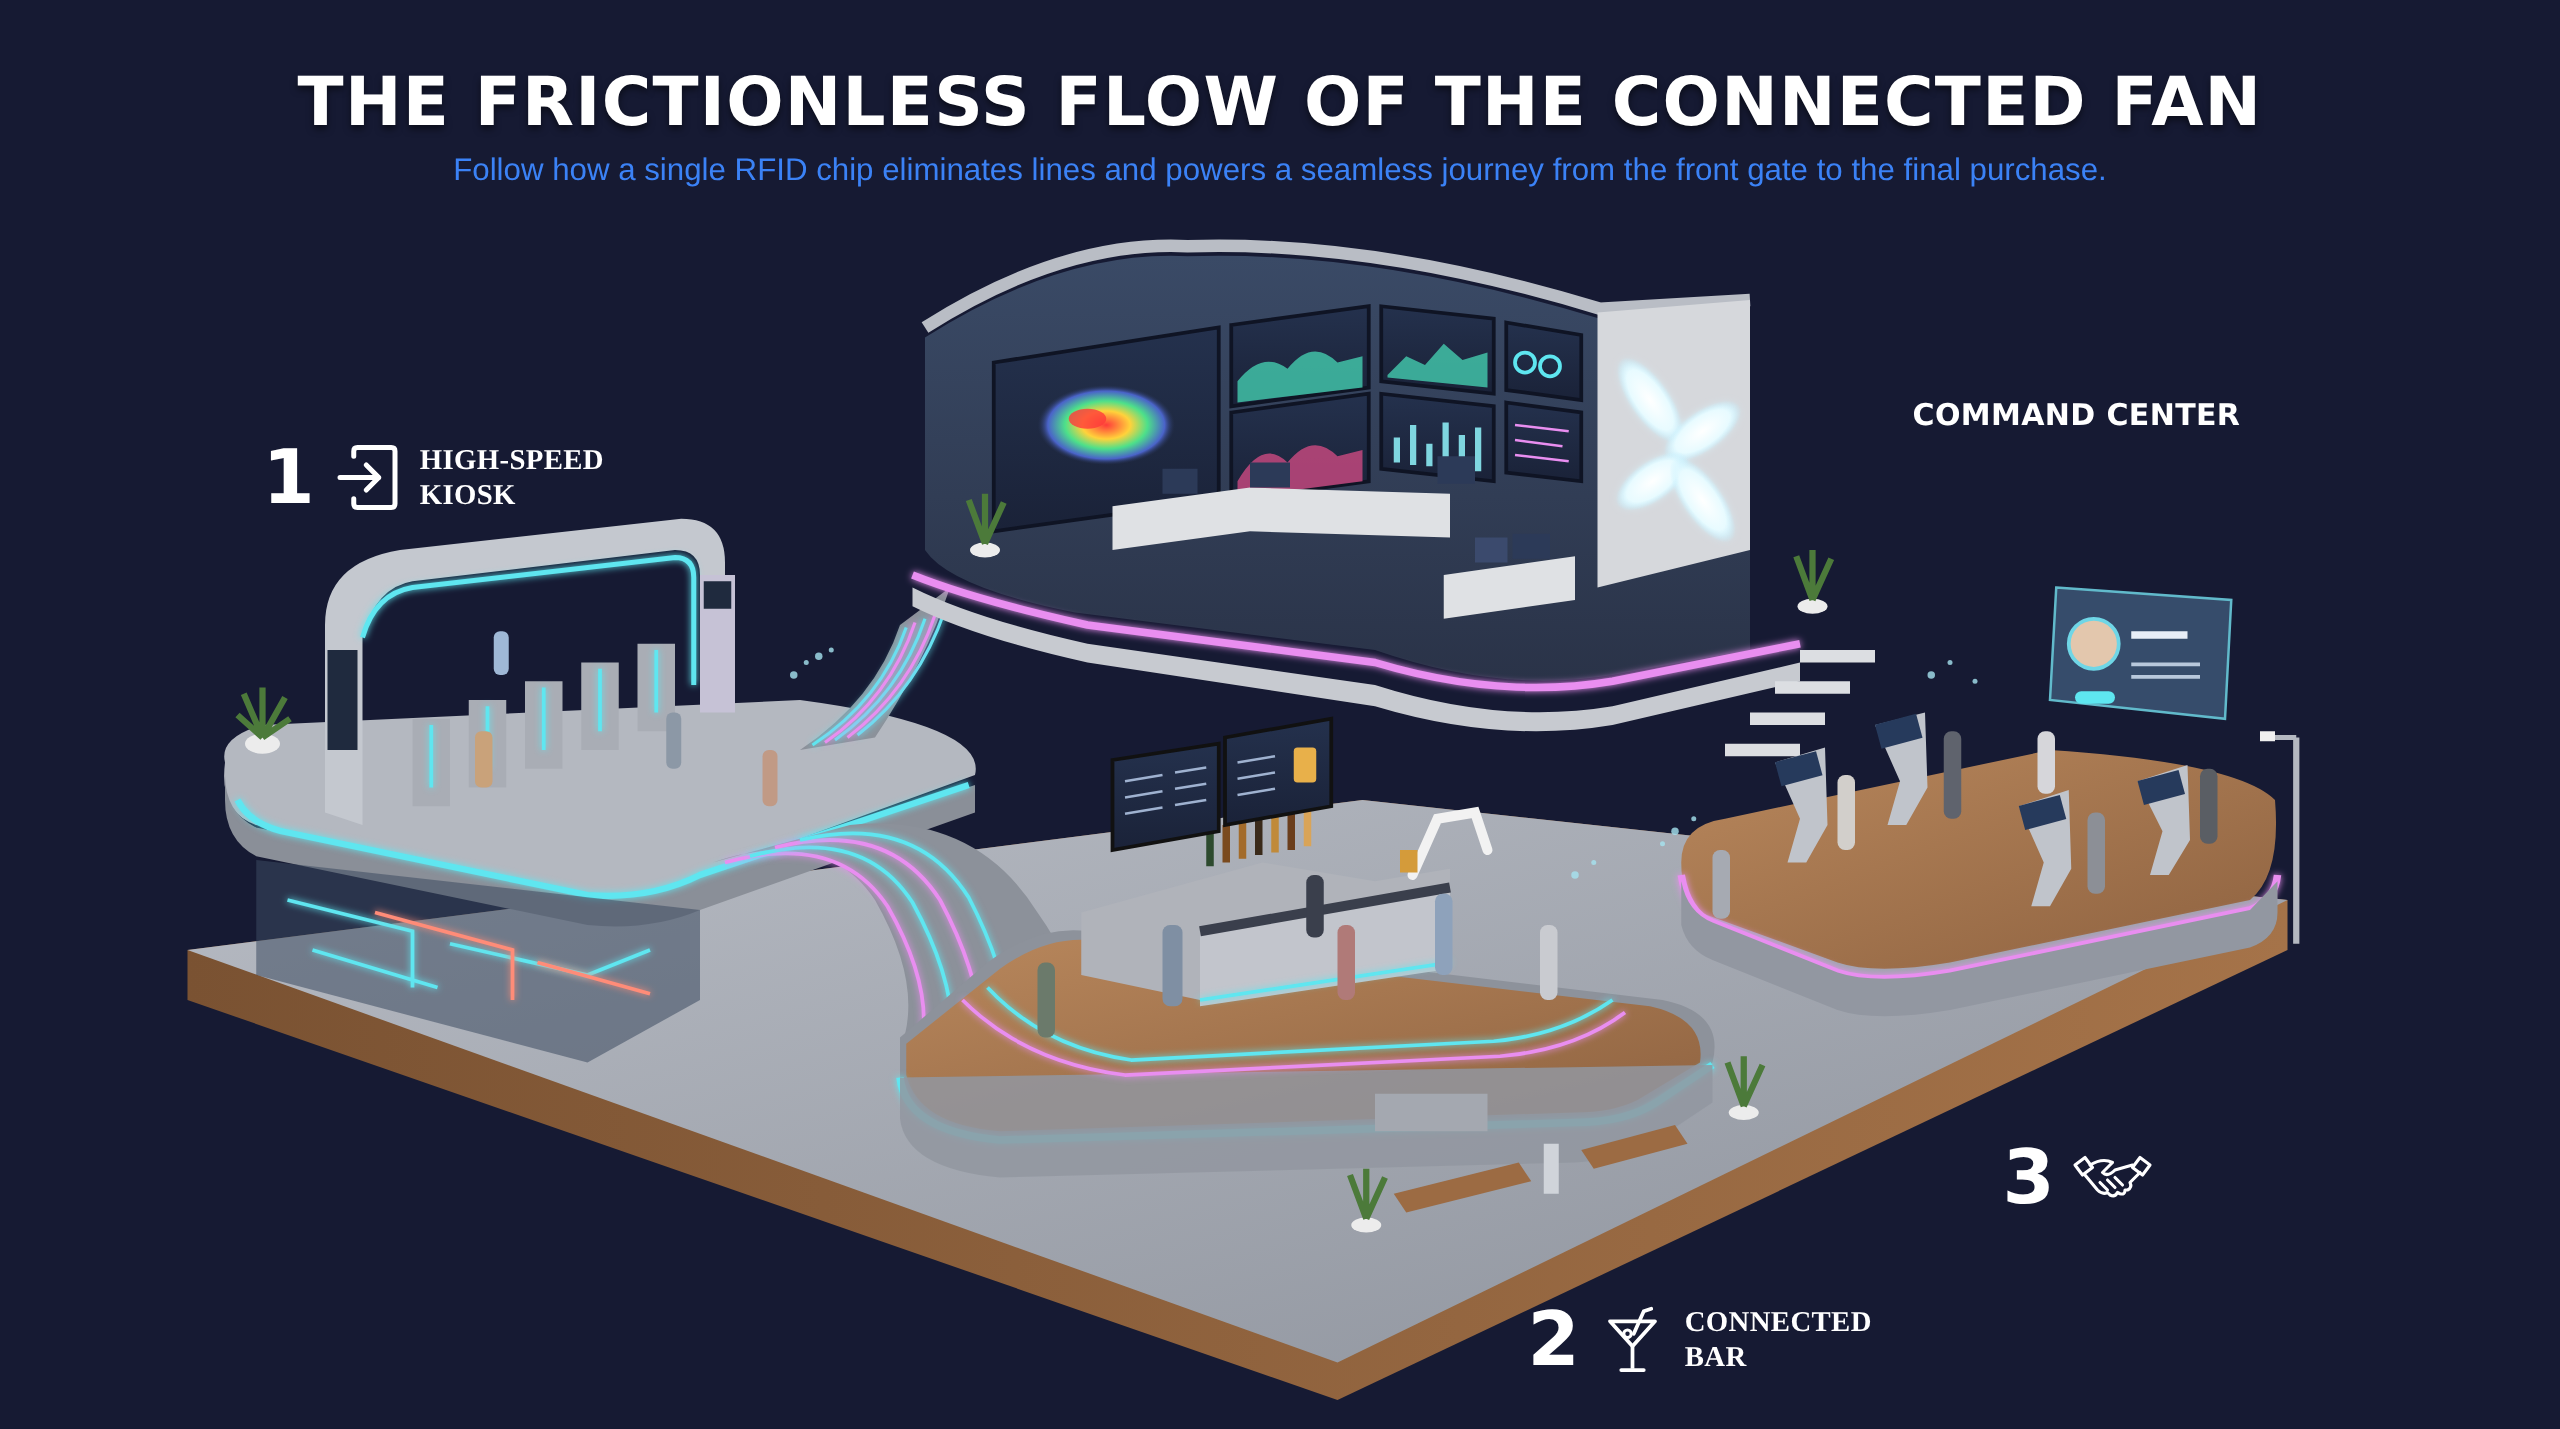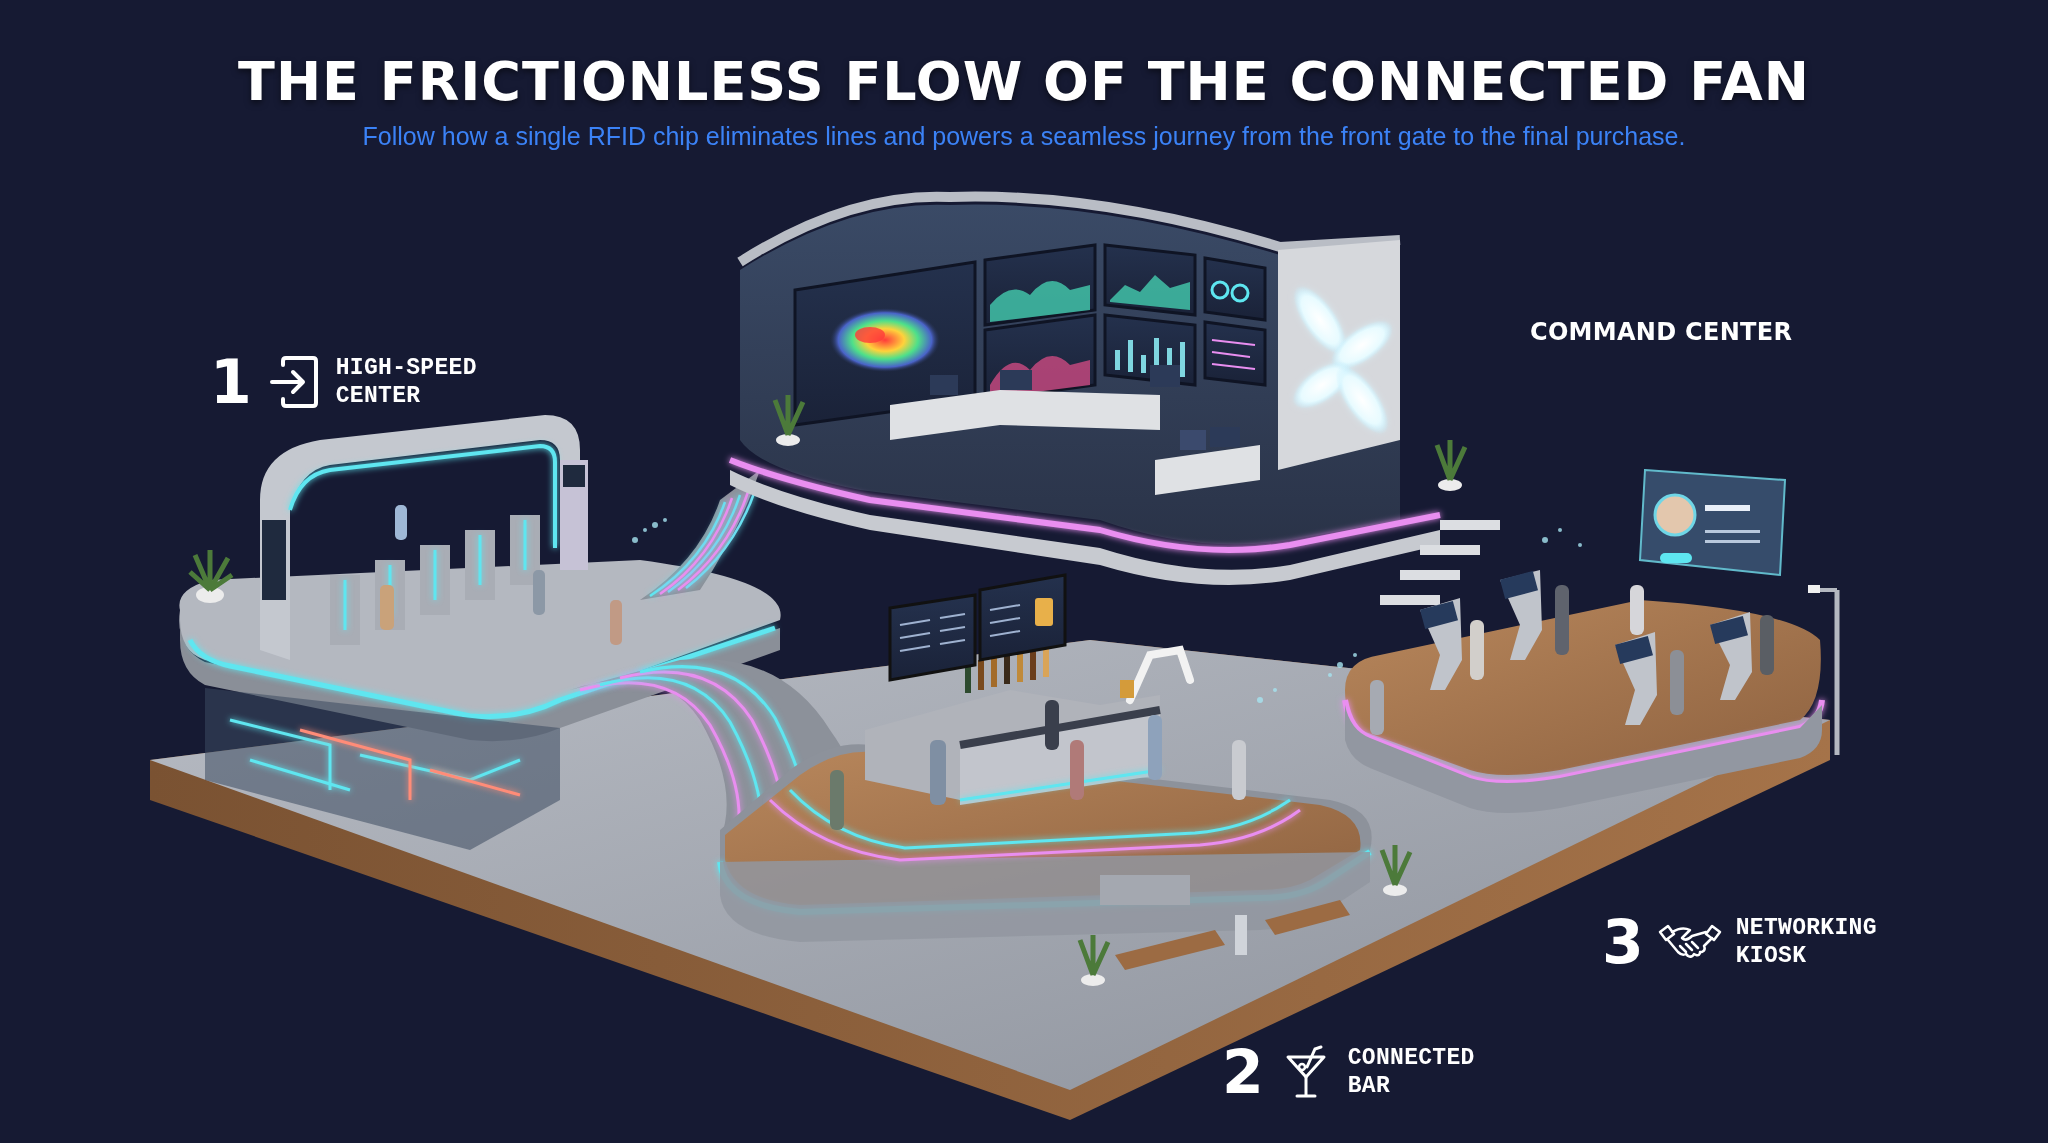--- a/index.html
+++ b/index.html
@@ -28,21 +28,21 @@
   
   .step {
     position: absolute; display: flex; align-items: center; gap: 14px;
   }
   .step-num {
     font-family: "DejaVu Sans", sans-serif; font-weight: 700; font-size: 60px; line-height: 1;
     color: #fff;
   }
   .step-icon { width: 56px; height: 56px; display: flex; align-items: center; justify-content: center; }
   .step-label {
-    font-family: Liberation Mono, monospace; font-weight: 700; font-size: 23px; line-height: 28px;
+    font-family: Liberation Serif, serif; font-weight: 700; font-size: 23px; line-height: 28px;
     color: #fff; letter-spacing: 0.3px;
   }
   .cmd-label {
     position: absolute; left: 1530px; top: 318px;
     font-family: "DejaVu Sans", sans-serif; font-weight: 700; font-size: 24px; letter-spacing: 0.3px;
   }
 
   
   svg.scene { position: absolute; left: 0; top: 0; }
   .person { fill: #c9b7a6; }
@@ -344,41 +344,37 @@
   <div class="step" style="left:210px; top:352px;">
     <span class="step-num">1</span>
     <span class="step-icon">
       <svg width="50" height="54" viewBox="0 0 50 54">
         <path d="M14 10 L14 6 Q14 3 17 3 L44 3 Q47 3 47 6 L47 48 Q47 51 44 51 L17 51 Q14 51 14 48 L14 44" stroke="#fff" stroke-width="4" fill="none" stroke-linecap="round"></path>
         <path d="M3 27 L34 27 M24 17 L34 27 L24 37" stroke="#fff" stroke-width="4" fill="none" stroke-linecap="round" stroke-linejoin="round"></path>
       </svg>
     </span>
     <span class="step-label">
       <span>HIGH-SPEED</span><br>
-      <span>CENTER</span>
+      <span>KIOSK</span>
     </span>
   </div>
 
   <div class="cmd-label">COMMAND CENTER</div>
 
   <div class="step" style="left:1602px; top:912px;">
     <span class="step-num">3</span>
     <span class="step-icon" style="width:64px;">
       <svg width="64" height="44" viewBox="0 0 64 44">
         <path d="M2 12 L10 6 L16 14 L8 20 Z" stroke="#fff" stroke-width="2.5" fill="none" stroke-linejoin="round"></path>
         <path d="M62 12 L54 6 L48 14 L56 20 Z" stroke="#fff" stroke-width="2.5" fill="none" stroke-linejoin="round"></path>
         <path d="M14 12 Q24 6 32 10 L24 18 Q28 22 34 16 L48 12" stroke="#fff" stroke-width="2.5" fill="none" stroke-linecap="round" stroke-linejoin="round"></path>
         <path d="M10 20 L20 32 Q24 36 28 34 L30 36 Q34 38 36 34 L38 35 Q42 36 42 32 L44 32 Q48 30 46 26 L54 18" stroke="#fff" stroke-width="2.5" fill="none" stroke-linecap="round" stroke-linejoin="round"></path>
         <path d="M22 26 L28 32 M28 24 L34 30 M34 22 L40 28" stroke="#fff" stroke-width="2.5" fill="none" stroke-linecap="round"></path>
       </svg>
     </span>
-    <span class="step-label">
-      <span>NETWORKING</span><br>
-      <span>KIOSK</span>
-    </span>
   </div>
 
   <div class="step" style="left:1222px; top:1042px;">
     <span class="step-num">2</span>
     <span class="step-icon">
       <svg width="42" height="54" viewBox="0 0 42 54">
         <path d="M3 12 L39 12 L21 32 Z" stroke="#fff" stroke-width="3" fill="none" stroke-linejoin="round"></path>
         <line x1="21" y1="32" x2="21" y2="50" stroke="#fff" stroke-width="3"></line>
         <line x1="12" y1="51" x2="30" y2="51" stroke="#fff" stroke-width="3" stroke-linecap="round"></line>
         <path d="M22 22 L30 4 L36 2" stroke="#fff" stroke-width="3" fill="none" stroke-linecap="round"></path>

